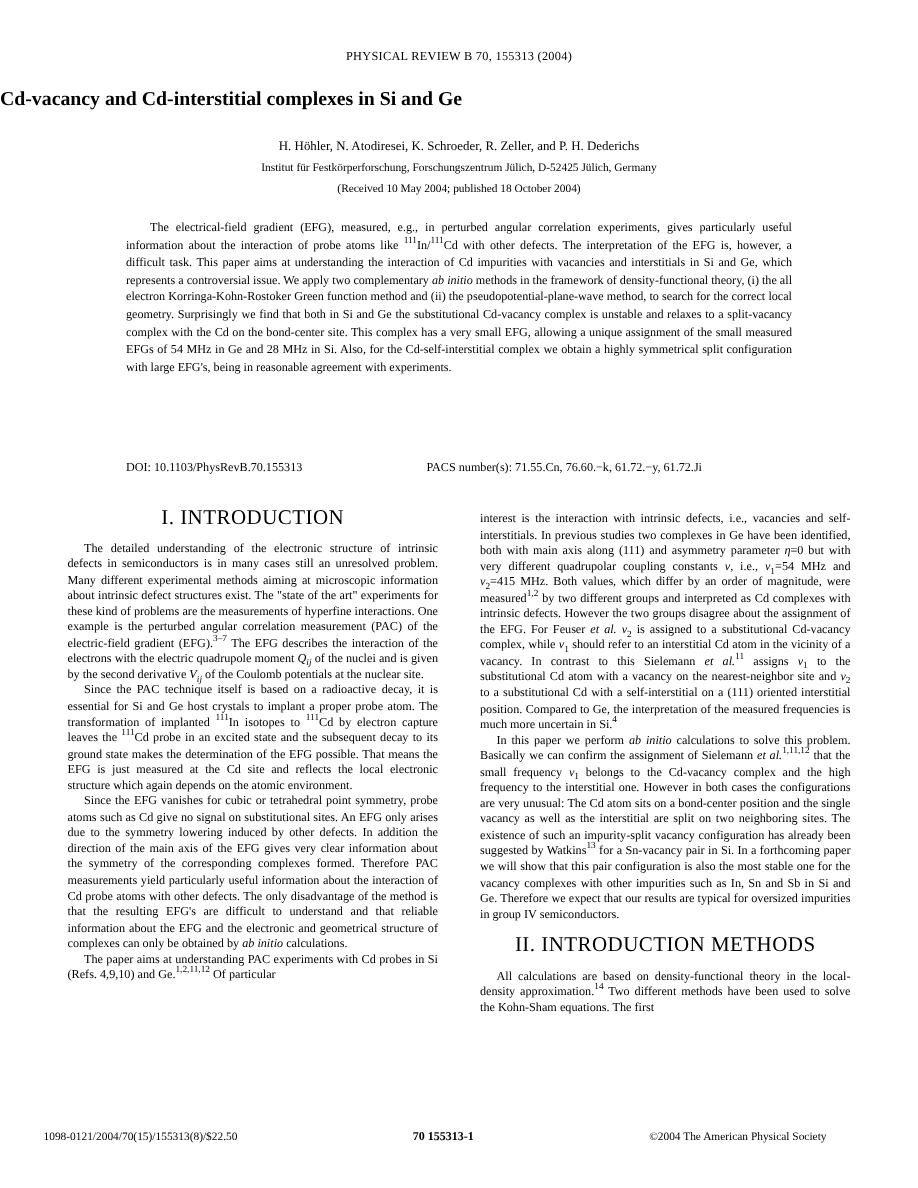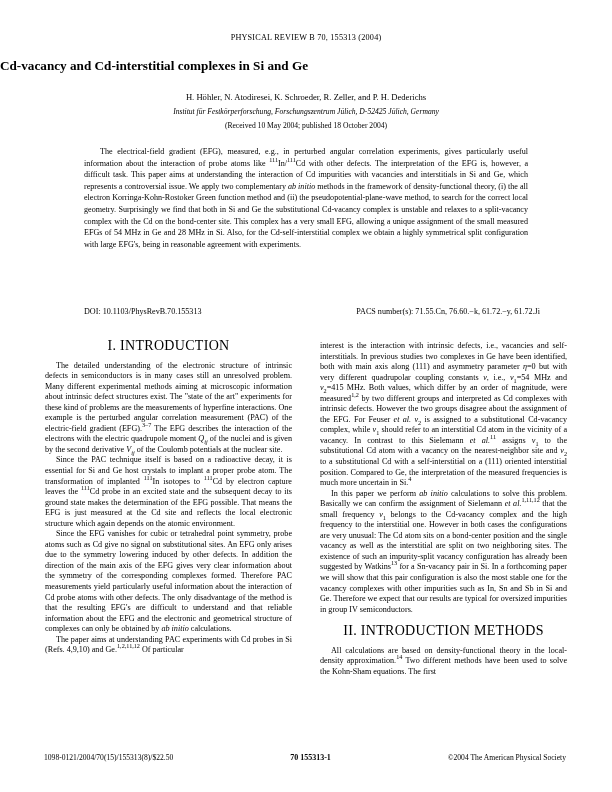--- a/index.html
+++ b/index.html
@@ -48,21 +48,20 @@
     text-align: center;
     font-size: 8.6px;
   }
   .affil {
     position: absolute;
     top: 107px;
     left: 0;
     width: 612px;
     text-align: center;
     font-size: 7.6px;
-    font-style: italic;
   }
   .received {
     position: absolute;
     top: 121px;
     left: 0;
     width: 612px;
     text-align: center;
     font-size: 7.6px;
   }
   .abstract {
@@ -75,21 +74,21 @@
     text-align: justify;
   }
   .abstract .indent {
     display: inline-block;
     width: 16px;
   }
   .doi-line {
     position: absolute;
     top: 307px;
     left: 84px;
-    width: 456px;
+    width: 384px;
     font-size: 8.1px;
     display: flex;
     justify-content: space-between;
   }
   .columns {
     position: absolute;
     top: 341px;
     left: 45px;
     width: 522px;
     height: 400px;
@@ -115,21 +114,21 @@
   p.body {
     margin: 0;
     text-indent: 11px;
   }
   sup { font-size: 6.2px; vertical-align: super; line-height: 0; }
   sub { font-size: 6.2px; vertical-align: sub; line-height: 0; }
   i { font-style: italic; }
   .footer {
     position: absolute;
     bottom: 30px;
-    left: 44px;
+    left: 29px;
     width: 522px;
     font-size: 7.6px;
     display: flex;
     justify-content: space-between;
     align-items: flex-start;
   }
   .footer .center {
     font-weight: bold;
     font-size: 8px;
   }

